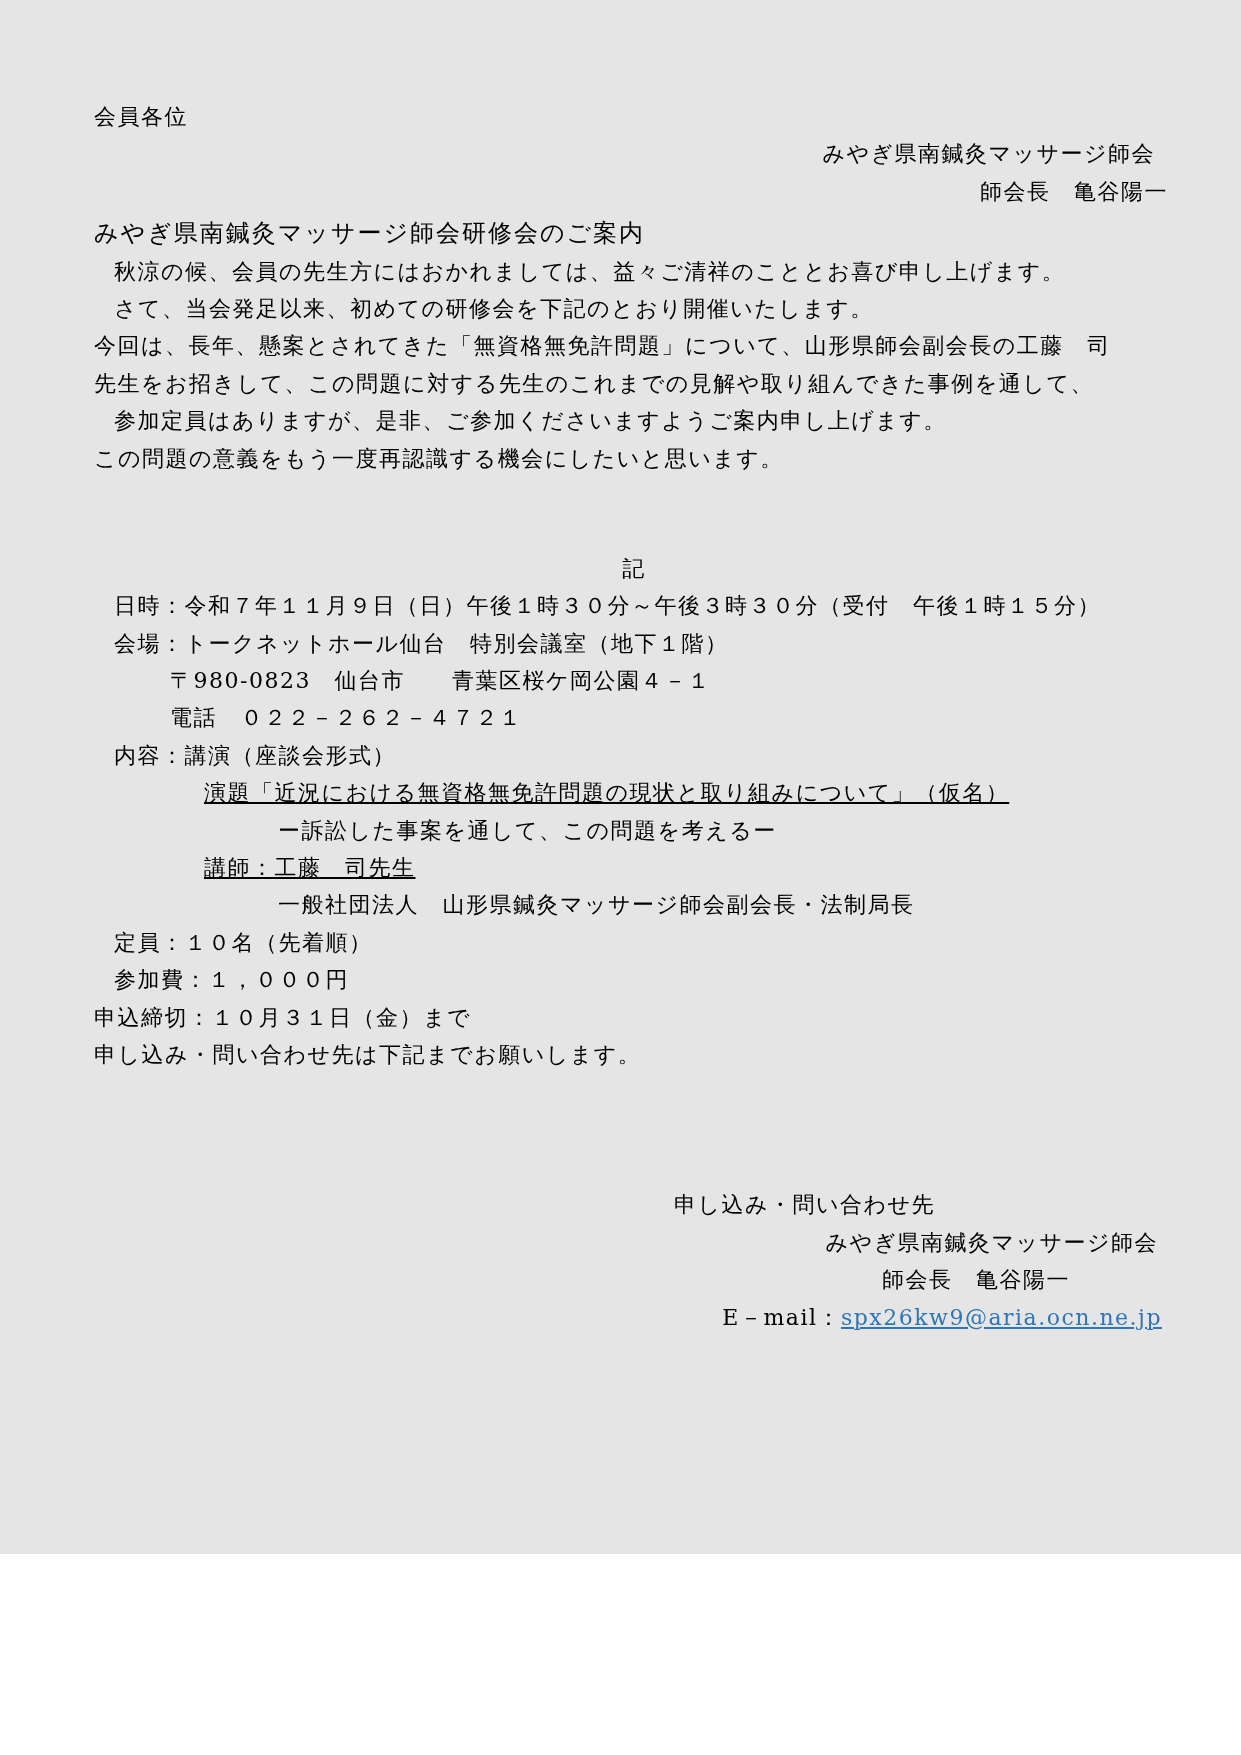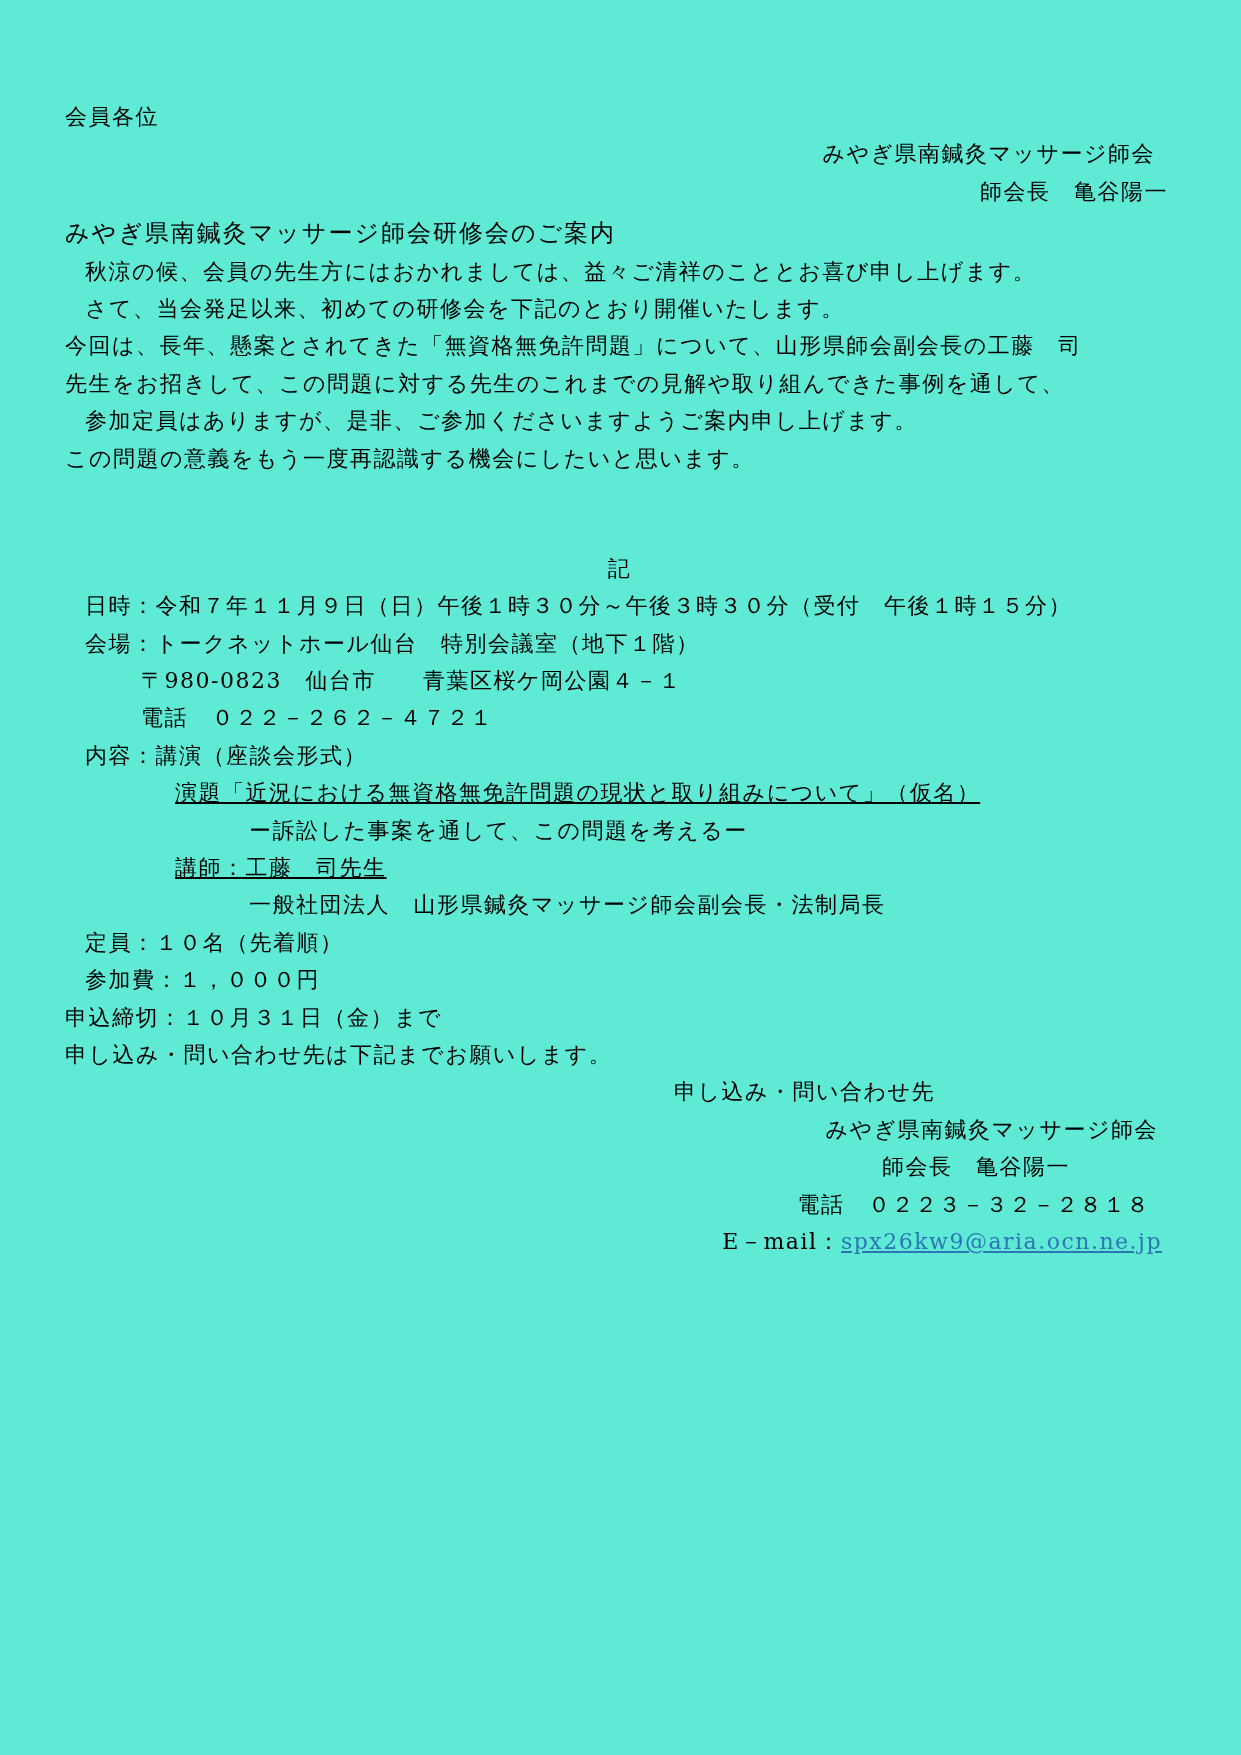--- a/index.html
+++ b/index.html
@@ -11,42 +11,42 @@
     width: 1241px;
     height: 1755px;
     font-family: "DejaVu Serif", "Liberation Serif", serif;
     color: #000000;
     font-size: 22px;
     overflow: hidden;
   }
   .page {
     box-sizing: border-box;
     width: 1241px;
-    height: 1755px;
-    padding: 98px 67px 0 65px;
-    background: #5eead4;
+    height: 1554px;
+    padding: 98px 67px 0 94px;
+    background: #e5e5e5;
   }
   .line {
     height: 37.4px;
     line-height: 37.4px;
     white-space: pre;
     letter-spacing: 1.5px;
   }
   .right  { text-align: right; }
   .center { text-align: center; }
 
   .doc-title {
     font-size: 24px;
     letter-spacing: 2px;
     margin-top: 5px;
   }
 
   .body-para    { }
   .section-ki   { margin-top: 73px; }
-  .contact-blk  { }
+  .contact-blk  { margin-top: 113px; }
 
   
   .ind1 { padding-left: 20px;  }   
   .indA { padding-left: 76px;  }   
   .ind2 { padding-left: 110px; text-decoration: underline; }   
   .ind3 { padding-left: 184px; }   
 
   
   .pr6   { padding-right: 6px;   }
   .pr19  { padding-right: 19px;  }
@@ -98,17 +98,16 @@
     <div class="line ind1">定員：１０名（先着順）</div>
     <div class="line ind1">参加費：１，０００円</div>
     <div class="line">申込締切：１０月３１日（金）まで</div>
     <div class="line">申し込み・問い合わせ先は下記までお願いします。</div>
   </div>
 
   <div class="contact-blk">
     <div class="line right pr239">申し込み・問い合わせ先</div>
     <div class="line right pr16">みやぎ県南鍼灸マッサージ師会</div>
     <div class="line right pr104">師会長　亀谷陽一</div>
-    <div class="line right pr24">電話　０２２３－３２－２８１８</div>
     <div class="line right pr12"><span>E－mail：</span><a class="email-link">spx26kw9@aria.ocn.ne.jp</a></div>
   </div>
 
 </div>
 
 </body></html>

